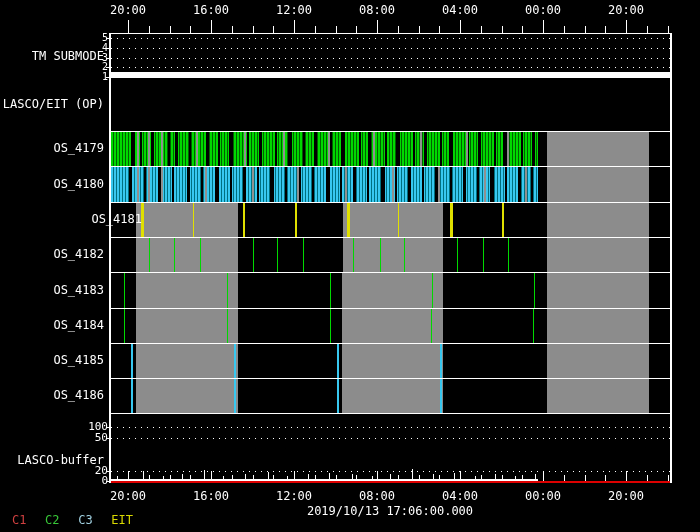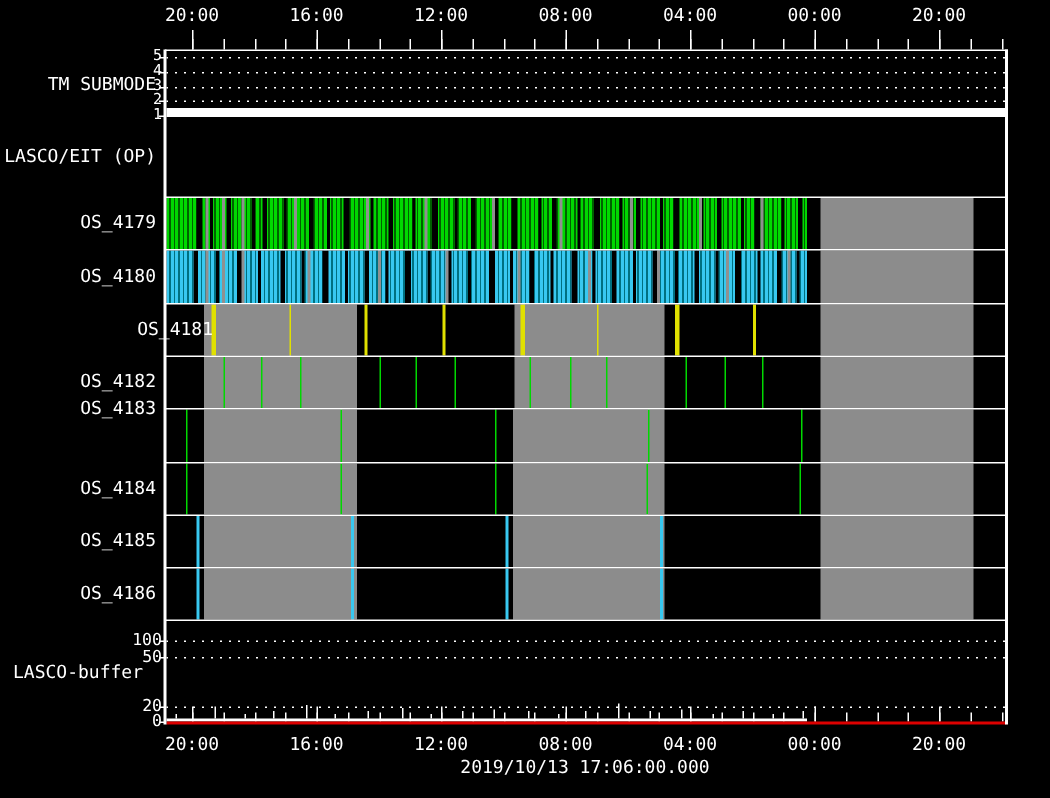--- a/index.html
+++ b/index.html
@@ -305,21 +305,27 @@
       <div style="position: absolute; left: 106px; top: 471px; width: 4px; height: 1px; background: rgb(255, 255, 255);"></div>
       <div style="position: absolute; left: 106px; top: 481px; width: 4px; height: 1px; background: rgb(255, 255, 255);"></div>
     </div>
 
   <div class="lbl" style="top:49px;">TM SUBMODE</div>
   <div class="lbl" style="top:97px;">LASCO/EIT (OP)</div>
   <div class="lbl" style="top:141px;">OS_4179</div>
   <div class="lbl" style="top:177px;">OS_4180</div>
   <div class="lbl" style="top:212px;padding-left:38px;">OS_4181</div>
   <div class="lbl" style="top:247px;">OS_4182</div>
-  <div class="lbl" style="top:265px;">OS_4183</div>
+  <div class="lbl" style="top:283px;">OS_4183</div>
   <div class="lbl" style="top:318px;">OS_4184</div>
   <div class="lbl" style="top:353px;">OS_4185</div>
   <div class="lbl" style="top:388px;">OS_4186</div>
-  <div class="lbl" style="top:441px;text-align:center;">LASCO-buffer</div>
-
+  <div class="lbl" style="top:453px;">LASCO-buffer</div>
+
+  <div class="legend">
+    <span class="legend-item" style="color: rgb(208, 64, 64);">C1</span>
+    <span class="legend-item" style="color: rgb(56, 200, 56);">C2</span>
+    <span class="legend-item" style="color: rgb(160, 208, 224);">C3</span>
+    <span class="legend-item" style="color: rgb(216, 216, 0);">EIT</span>
+  </div>
 
   <div class="date">2019/10/13 17:06:00.000</div>
 </div>
 
 </body></html>

